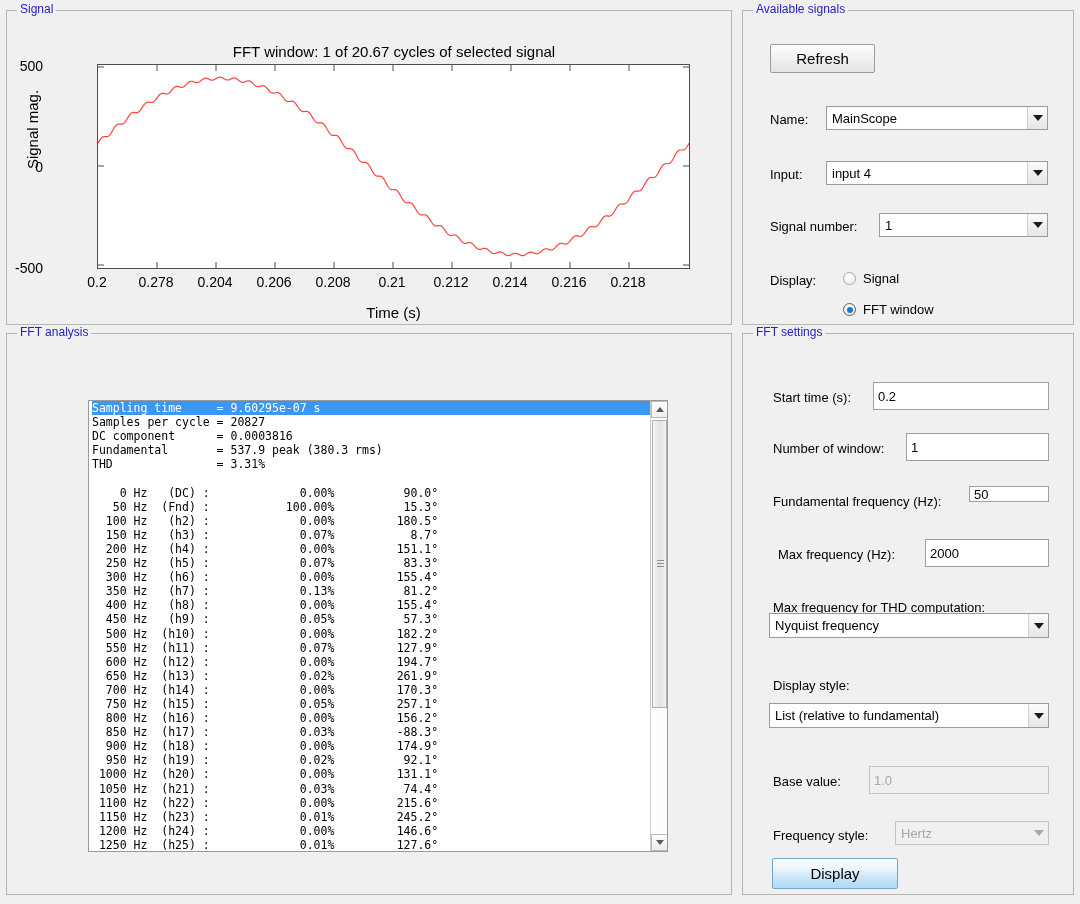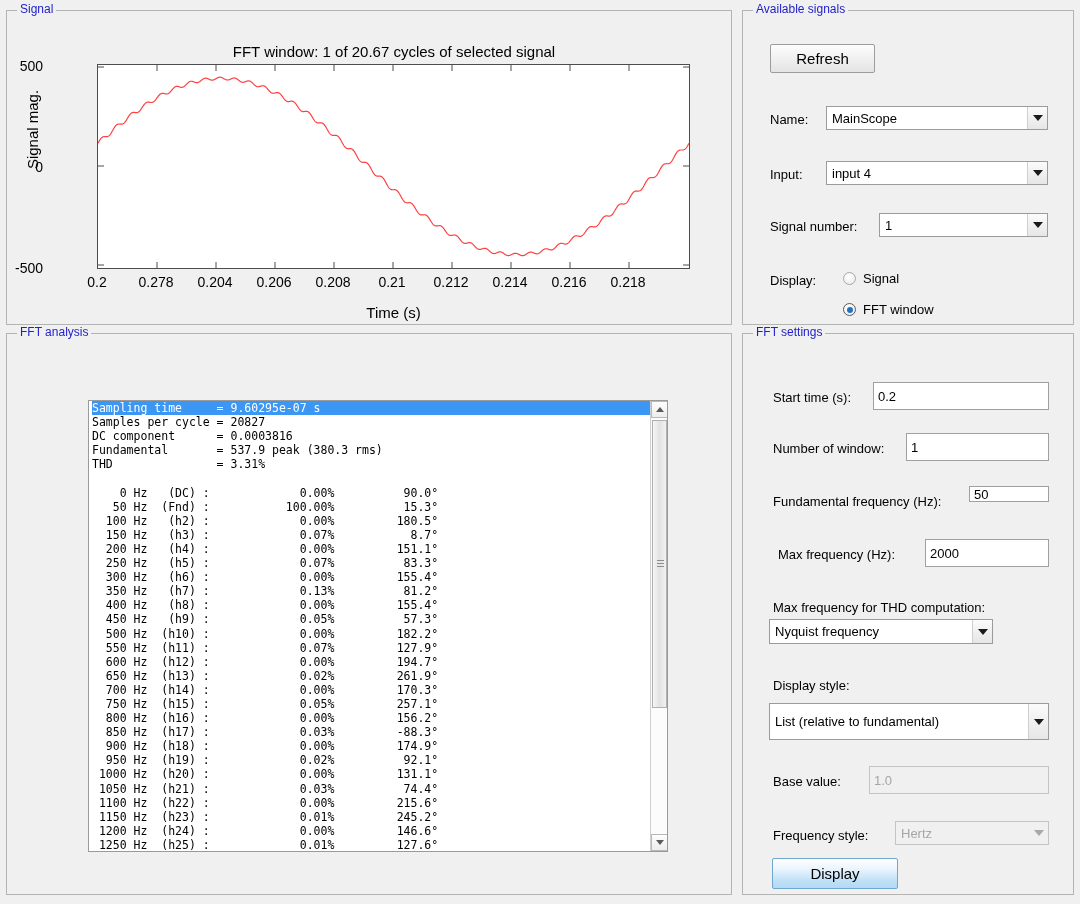--- a/index.html
+++ b/index.html
@@ -257,29 +257,29 @@
   <span class="lbl" style="left:30px;top:107px;">Number of window:</span>
   <div class="txtfield" style="left:163px;top:99px;width:143px;height:28px;">1</div>
 
   <span class="lbl" style="left:30px;top:160px;">Fundamental frequency (Hz):</span>
   <div class="txtfield" style="left:226px;top:152px;width:80px;height:16px;">50</div>
 
   <span class="lbl" style="left:35px;top:213px;">Max frequency (Hz):</span>
   <div class="txtfield" style="left:182px;top:205px;width:124px;height:28px;">2000</div>
 
   <span class="lbl" style="left:30px;top:266px;">Max frequency for THD computation:</span>
-  <div class="combo" style="left:26px;top:285px;width:224px;height:25px;">
+  <div class="combo" style="left:26px;top:279px;width:280px;height:25px;">
     <span class="cb-text">Nyquist frequency</span>
     <span class="cb-btn">
         <i class="cb-caret"></i>
       </span>
   </div>
 
   <span class="lbl" style="left:30px;top:344px;">Display style:</span>
-  <div class="combo" style="left:26px;top:369px;width:280px;height:37px;">
+  <div class="combo" style="left:26px;top:369px;width:280px;height:25px;">
     <span class="cb-text">List (relative to fundamental)</span>
     <span class="cb-btn">
         <i class="cb-caret"></i>
       </span>
   </div>
 
   <span class="lbl" style="left:30px;top:440px;">Base value:</span>
   <div class="txtfield disabled" style="left:126px;top:432px;width:180px;height:28px;">1.0</div>
 
   <span class="lbl" style="left:30px;top:494px;">Frequency style:</span>

